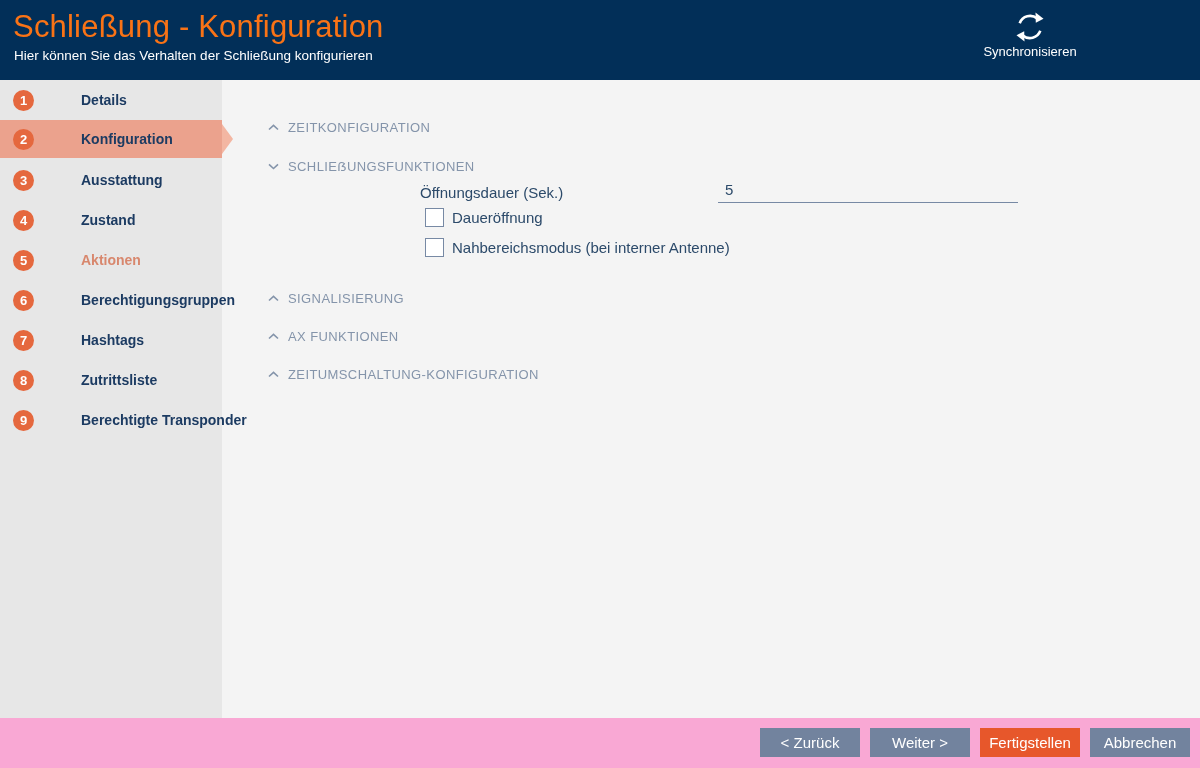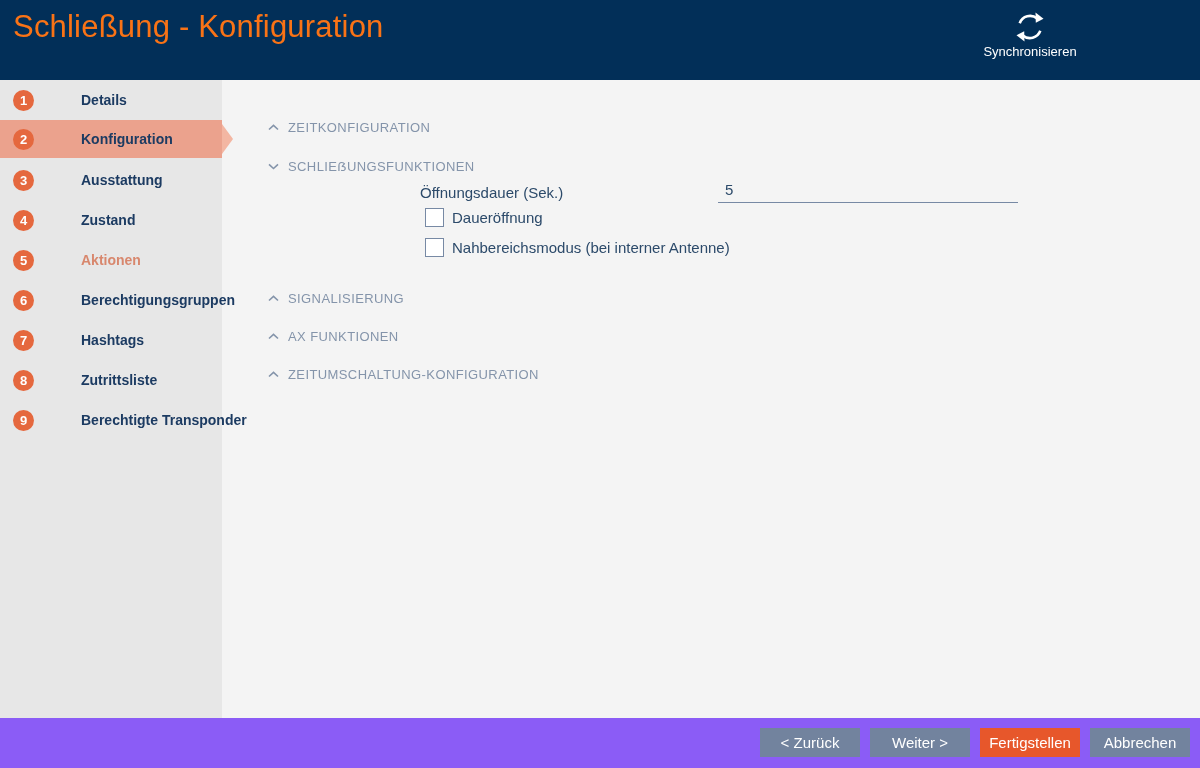--- a/index.html
+++ b/index.html
@@ -30,32 +30,33 @@
   .section .s-lbl{font-size:13px;color:#8494aa;letter-spacing:.4px;white-space:nowrap;}
   .section svg{display:block;}
 
   .form-label{position:absolute;left:420px;top:184px;font-size:15px;color:#2c4a6a;white-space:nowrap;}
   .underline-input{position:absolute;left:718px;top:178px;width:300px;height:25px;border:none;border-bottom:1px solid #7789a4;background:transparent;font-size:15px;color:#2c4a6a;padding:0 0 2px 7px;outline:none;}
   .cb-row{position:absolute;left:425px;display:flex;align-items:center;height:20px;}
   .cb-box{width:19px;height:19px;background:#ffffff;border:1px solid #7789a4;cursor:pointer;flex:0 0 auto;}
   .cb-lbl{margin-left:8px;font-size:15px;color:#2c4a6a;white-space:nowrap;}
 
   
-  .footer{position:absolute;left:0;top:718px;width:1200px;height:50px;background:#8b5cf6;}
+  .footer{position:absolute;left:0;top:718px;width:1200px;height:50px;background:#f9a8d4;}
   .btn{position:absolute;top:10px;width:100px;height:29px;border:none;color:#ffffff;font-size:15px;cursor:pointer;padding:0;}
   .btn.gray{background:#72839e;}
   .btn.orange{background:#e7572b;}
 </style>
 </head>
 <body>
 
 <div id="app">
 
   <div class="header">
     <div class="hdr-title">Schließung - Konfiguration</div>
+    <div class="hdr-sub">Hier können Sie das Verhalten der Schließung konfigurieren</div>
 
     <div class="hdr-action act-sync">
       <span>
         <svg width="34" height="34" viewBox="0 0 34 34">
           <g fill="none" stroke="#ffffff" stroke-width="2.6">
             <path d="M 6.7 13.2 A 11 11 0 0 1 24.2 8.6"></path>
             <path d="M 27.3 20.8 A 11 11 0 0 1 9.8 25.4"></path>
           </g>
           <polygon points="22.5,2.5 30.5,8.8 22.8,12.8" fill="#ffffff"></polygon>
           <polygon points="11.5,31.5 3.5,25.2 11.2,21.2" fill="#ffffff"></polygon>

